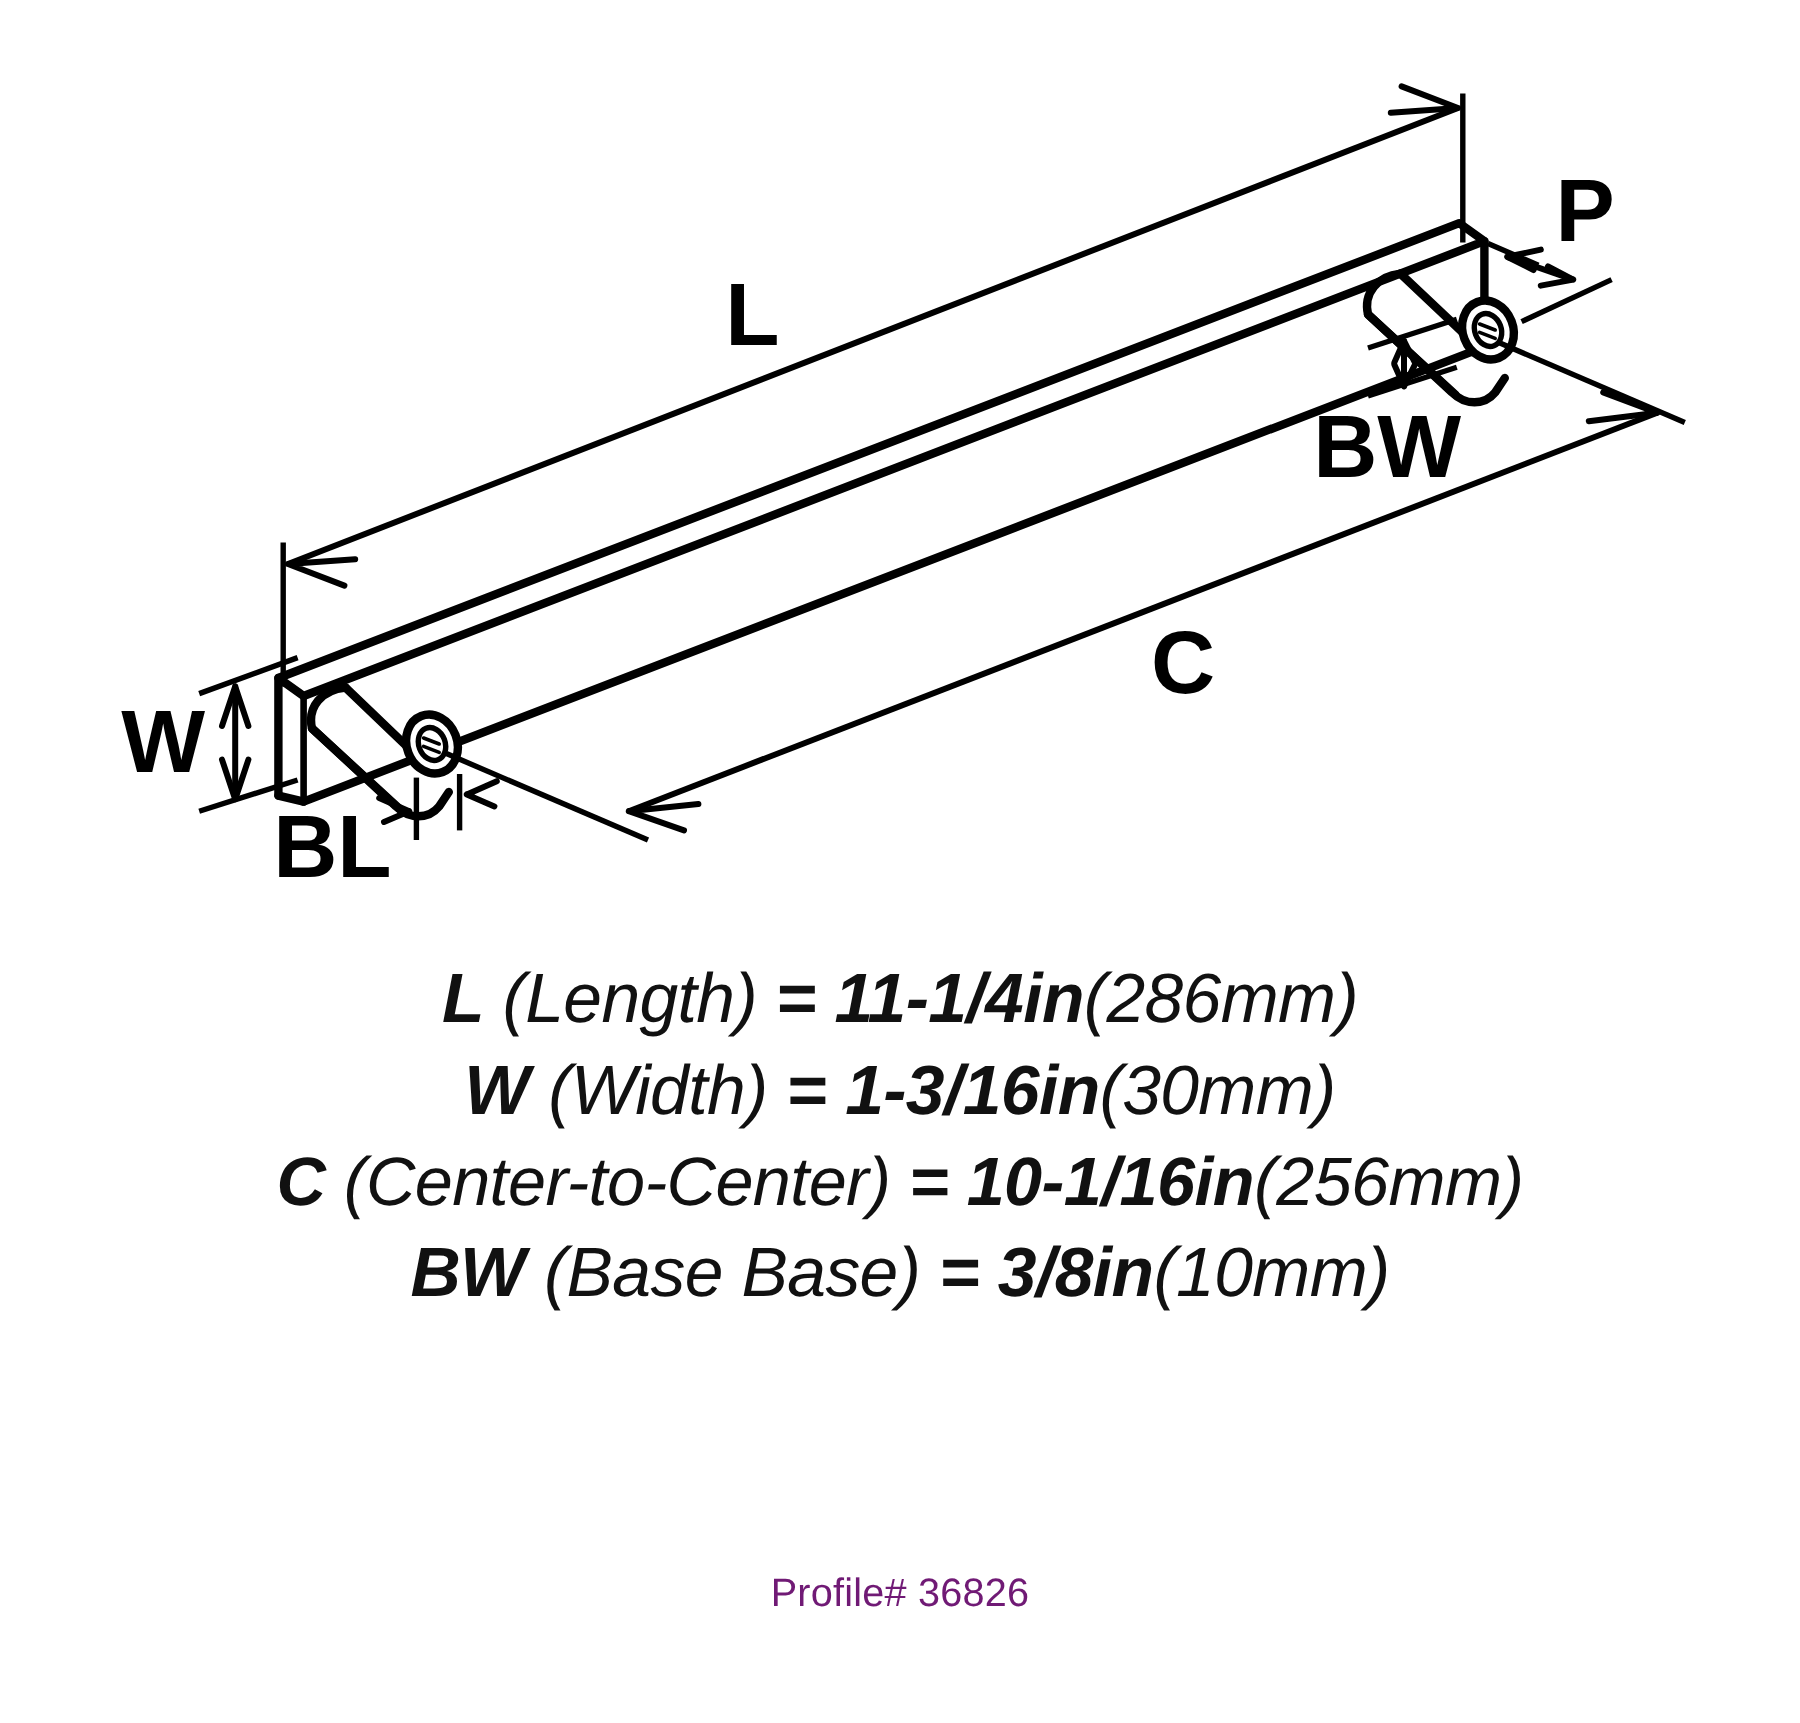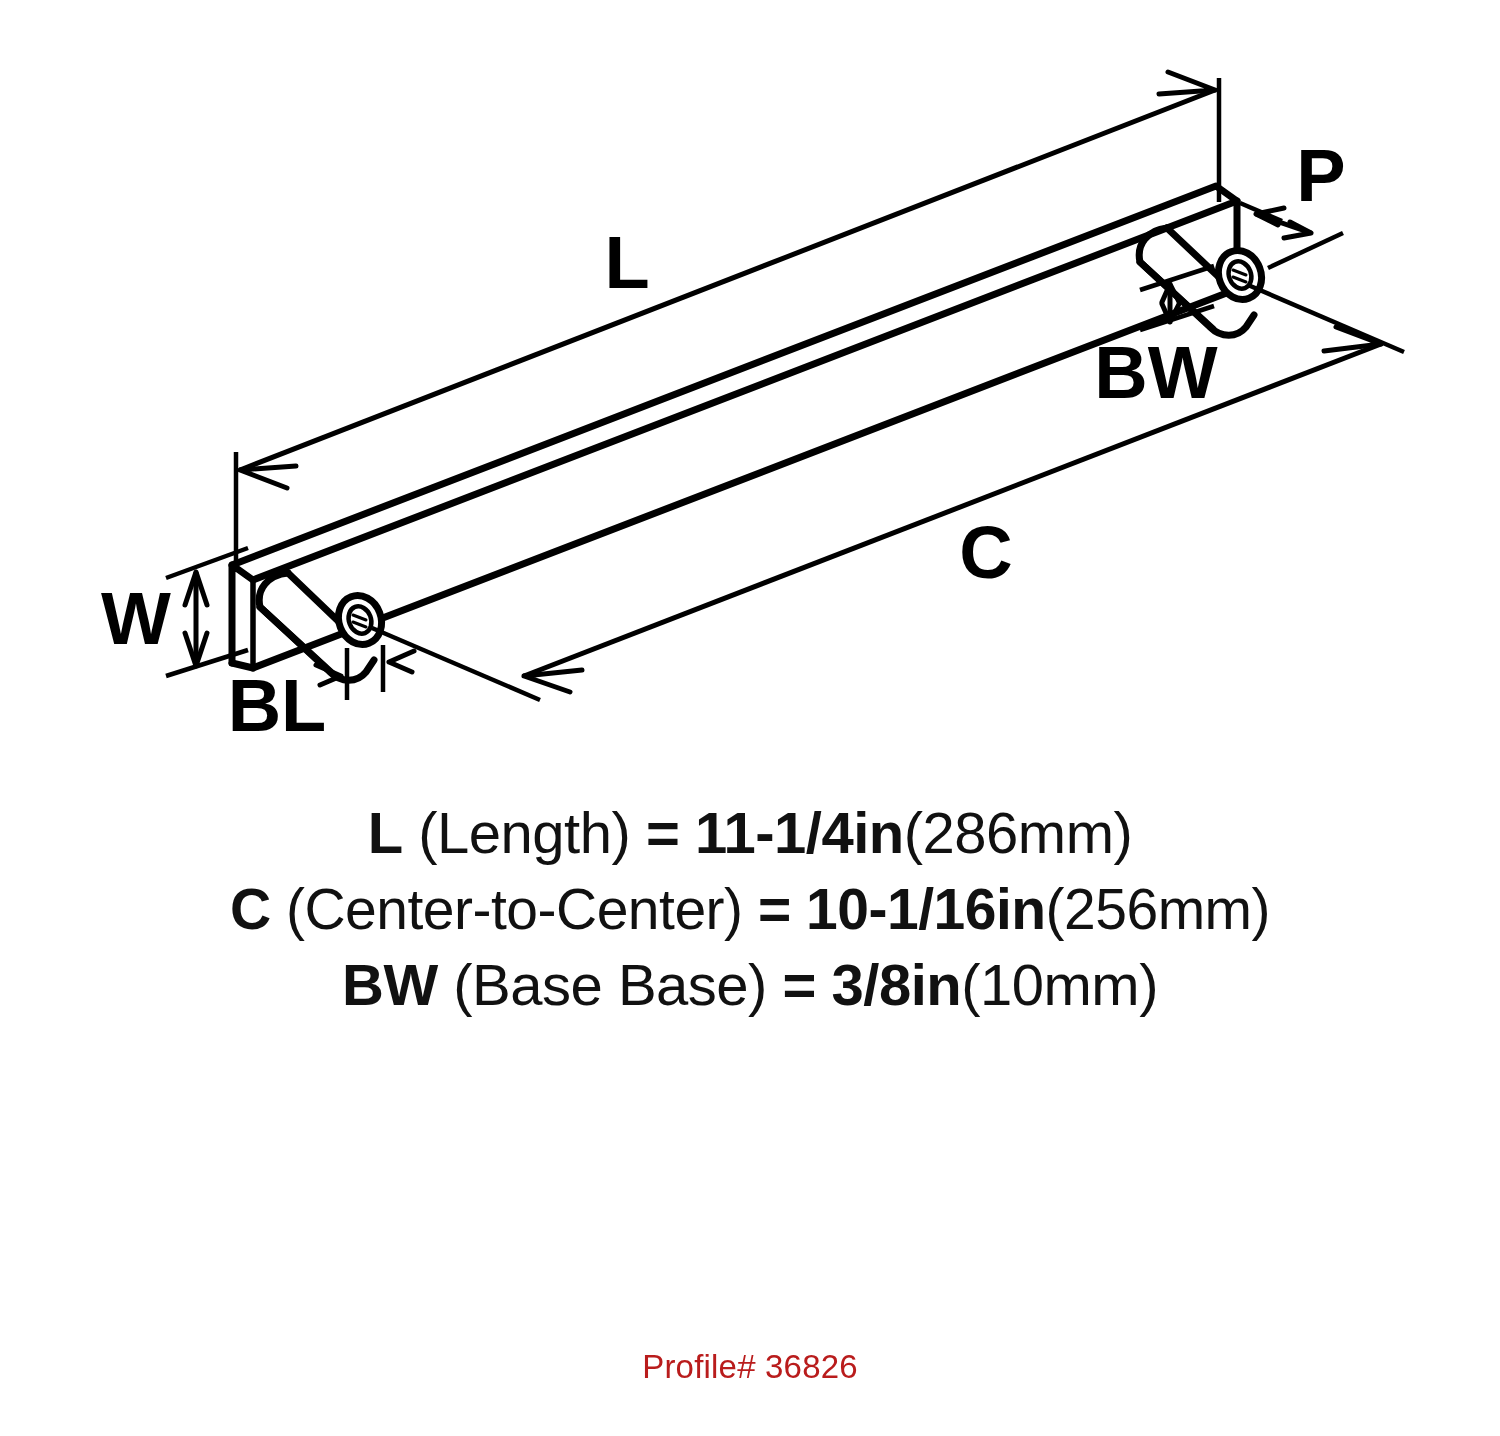--- a/index.html
+++ b/index.html
@@ -102,20 +102,21 @@
     width: 1500px;
     text-align: center;
   }
   .spec-row {
     font-family: "Liberation Sans", sans-serif;
     font-size: 58px;
     line-height: 76px;
     color: #111111;
     white-space: nowrap;
     letter-spacing: -0.5px;
+    font-style: italic;
   }
   .spec-row.row-c {
     font-size: 57px;
     text-align: center;
   }
   .sym {
     font-weight: bold;
   }
   .name {
     font-weight: normal;
@@ -126,26 +127,26 @@
   .val-in {
     font-weight: bold;
   }
   .val-mm {
     font-weight: normal;
   }
 
   #profile-line {
     position: absolute;
     left: 0;
-    top: 1348px;
+    top: 1308px;
     width: 1500px;
     text-align: center;
     font-family: "Liberation Sans", sans-serif;
     font-size: 33px;
-    color: #b91c1c;
+    color: #701a75;
     letter-spacing: 0.2px;
   }
 </style>
 </head>
 <body>
 
 <div id="page">
 
   <div id="drawing-area">
     <svg id="drawing-svg" viewBox="0 0 1500 790" xmlns="http://www.w3.org/2000/svg">
@@ -250,20 +251,26 @@
 
   <div id="spec-list">
 
     <div class="spec-row">
       <span class="sym">L</span>
       <span class="name">(Length)</span>
       <span class="eq">=</span>
       <span class="val-in">11-1/4in</span><span class="val-mm">(286mm)</span>
     </div>
 
+    <div class="spec-row">
+      <span class="sym">W</span>
+      <span class="name">(Width)</span>
+      <span class="eq">=</span>
+      <span class="val-in">1-3/16in</span><span class="val-mm">(30mm)</span>
+    </div>
 
 
     <div class="spec-row row-c">
       <span class="sym">C</span>
       <span class="name">(Center-to-Center)</span>
       <span class="eq">=</span>
       <span class="val-in">10-1/16in</span><span class="val-mm">(256mm)</span>
     </div>
 
 

